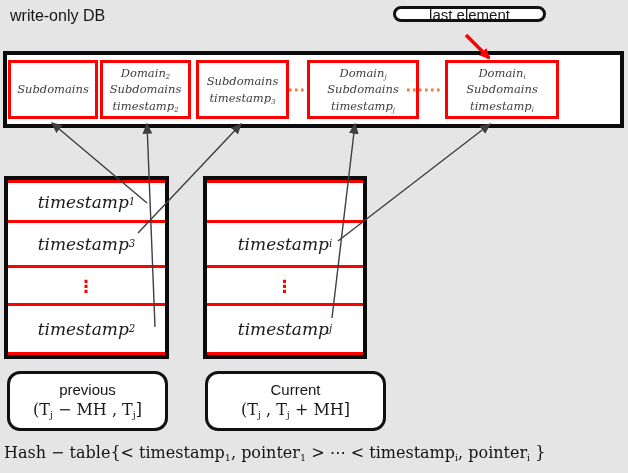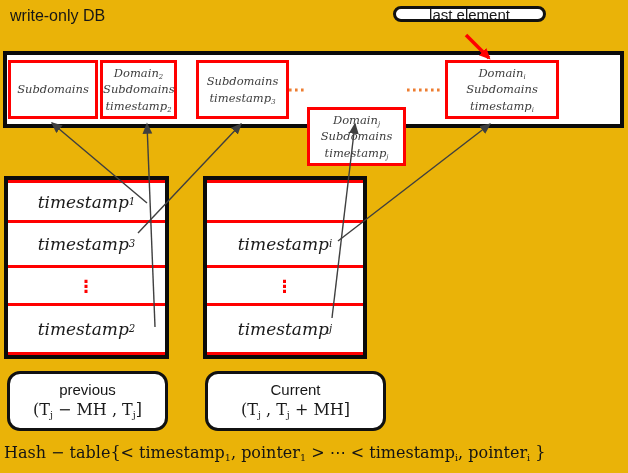--- a/index.html
+++ b/index.html
@@ -1,19 +1,19 @@
 <!DOCTYPE html>
 <html style="--red: #ff0000; --orange: #ed7d31; --connector: #3f3f3f; --border: #111111;"><head>
 <meta charset="utf-8">
 <style>
   :root{
     --red:#ff0000; --orange:#ed7d31; --connector:#3f3f3f; --border:#111111; --text:#1f1f1f;
   }
   html,body{margin:0;padding:0;background:#fff;}
-  .canvas{position:relative;width:628px;height:473px;background:#eab308;overflow:hidden;
+  .canvas{position:relative;width:628px;height:473px;background:#e5e5e5;overflow:hidden;
           font-family:"Liberation Sans",sans-serif;color:var(--text);}
   .sans{font-family:"Liberation Sans",sans-serif;}
   .math{font-family:"DejaVu Serif","DejaVu Sans",serif;}
   sub{font-size:0.6em;vertical-align:-0.3em;line-height:0;}
 
   .page-title{position:absolute;left:10px;top:7px;font-size:16px;color:#161616;}
 
   .last-element-box{position:absolute;left:393px;top:6px;width:153px;height:16px;
     border:3px solid var(--border);border-radius:9px;background:#fff;
     display:flex;align-items:center;justify-content:center;font-size:15px;color:#161616;box-sizing:border-box;}
@@ -59,30 +59,30 @@
   <div class="last-element-box">
     <span>last element</span>
   </div>
 
   <div class="db-box"></div>
 
   <div id="db-cells">
       <div class="dcell" style="left: 8px; width: 90px;">
         <div>Subdomains</div>
       </div>
-      <div class="dcell" style="left: 100px; width: 77px;">
+      <div class="dcell" style="left: 100px; width: 91px;">
         <div>Domain<sub>2</sub></div>
         <div>Subdomains</div>
         <div>timestamp<sub>2</sub></div>
       </div>
       <div class="dcell" style="left: 196px; width: 93px;">
         <div>Subdomains</div>
         <div>timestamp<sub>3</sub></div>
       </div>
-      <div class="dcell" style="left: 307px; width: 99px; margin-top: 47px;">
+      <div class="dcell" style="left: 307px; width: 112px;">
         <div>Domain<sub>j</sub></div>
         <div>Subdomains</div>
         <div>timestamp<sub>j</sub></div>
       </div>
       <div class="dcell" style="left: 445px; width: 114px;">
         <div>Domain<sub>i</sub></div>
         <div>Subdomains</div>
         <div>timestamp<sub>i</sub></div>
       </div>
     </div>

